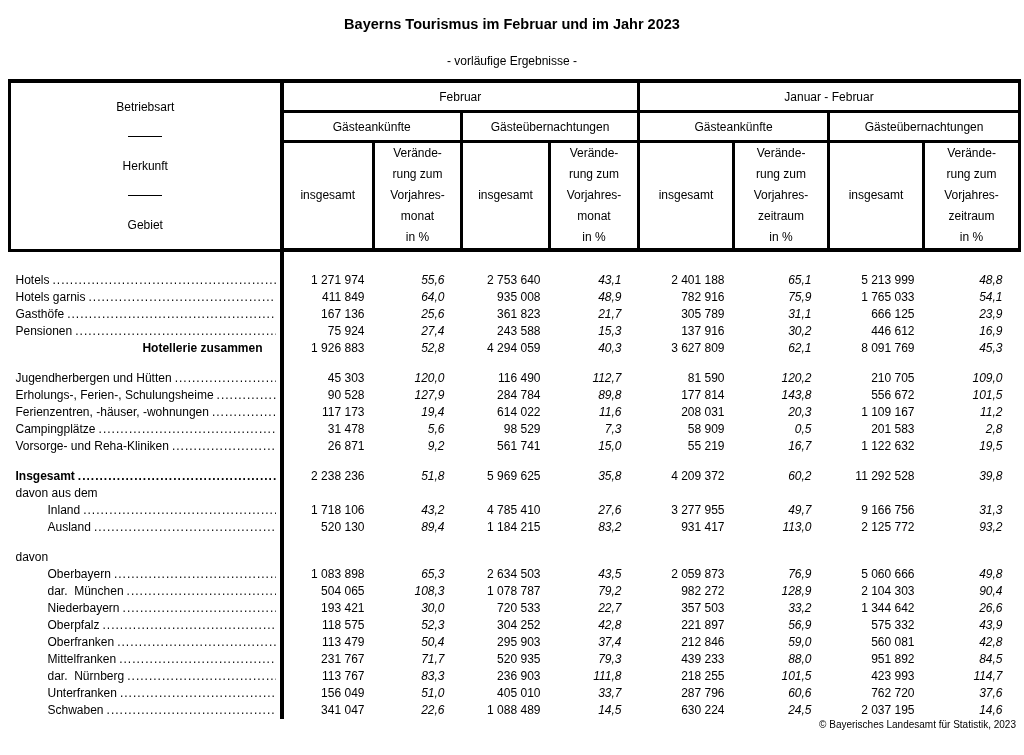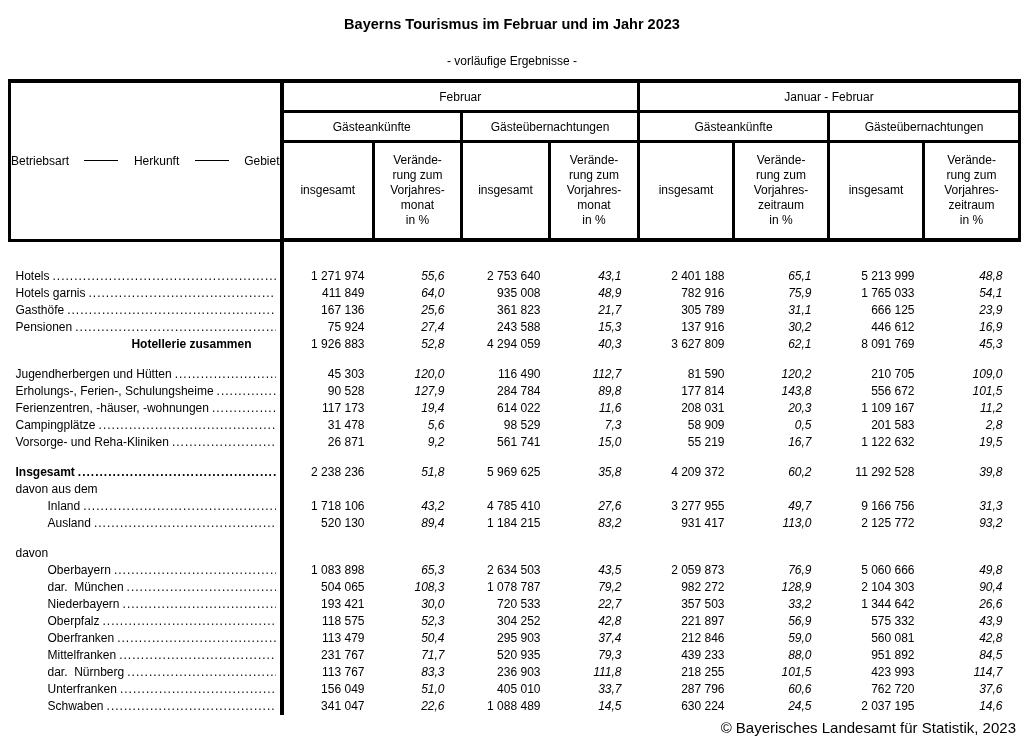--- a/index.html
+++ b/index.html
@@ -6,39 +6,39 @@
   body{width:1024px;height:755px;position:relative;font-family:"Liberation Sans",sans-serif;color:#000;}
   .title{ text-align:center; font-size:14.5px; font-weight:bold; padding-top:16px; }
   .subtitle{ text-align:center; font-size:12px; margin-top:22px; }
 
   table.main{ border-collapse:collapse; table-layout:fixed; width:1010px; margin:11px 0 0 8px; border-top:4px solid #000; }
   thead th{ border:3px solid #000; font-weight:normal; font-size:12px; padding:0; text-align:center; vertical-align:middle; }
   thead tr.r1 th{ height:27px; }
   thead tr.r2 th{ height:27px; }
   thead tr.r3 th{ height:95px; border-bottom:4px solid #000; }
   th.stub{ border-right:4px solid #000; }
-  .stubwrap{ display:flex; flex-direction:row; justify-content:space-between; align-items:center; height:132px; padding:8px 0; }
+  .stubwrap{ display:flex; flex-direction:column; justify-content:space-between; align-items:center; height:132px; padding:8px 0; }
   .stubline{ width:34px; height:0; border-top:1.5px solid #000; }
-  th .pre{ white-space:pre-line; line-height:15px; display:block; }
+  th .pre{ white-space:pre-line; line-height:21px; display:block; }
 
   tbody td{ font-size:12px; line-height:17px; padding:0; vertical-align:bottom; }
-  tbody tr.first td{ padding-top:26px; }
+  tbody tr.first td{ padding-top:20px; }
   tbody tr.gap td{ padding-top:13px; }
   td.label{ border-right:4px solid #000; }
   .labwrap{ display:flex; align-items:baseline; overflow:hidden; padding-left:6px; padding-right:4px; }
   .lbl{ white-space:pre; }
   .dots{ flex:1; overflow:hidden; white-space:nowrap; margin-left:3px; letter-spacing:1px; }
   tr.ind .labwrap{ padding-left:38px; }
-  tr.subtotal .labwrap{ justify-content:flex-end; font-weight:bold; padding-right:28px; }
+  tr.subtotal .labwrap{ justify-content:flex-end; font-weight:bold; padding-right:17px; }
   tr.boldrow .labwrap{ font-weight:bold; }
   td.num{ text-align:right; padding-right:9px; font-variant-numeric:tabular-nums; }
   td.pct{ font-style:italic; padding-right:17px; }
   td.bold{ font-weight:normal; }
 
-  .footer{ position:absolute; top:719px; right:8px; font-size:15px; }
+  .footer{ position:absolute; top:719px; right:8px; font-size:10px; }
 </style>
 </head>
 <body>
 
 <div class="title">Bayerns Tourismus im Februar und im Jahr 2023</div>
 <div class="subtitle">- vorläufige Ergebnisse -</div>
 
 <table class="main">
   <colgroup>
     <col style="width:272px">

